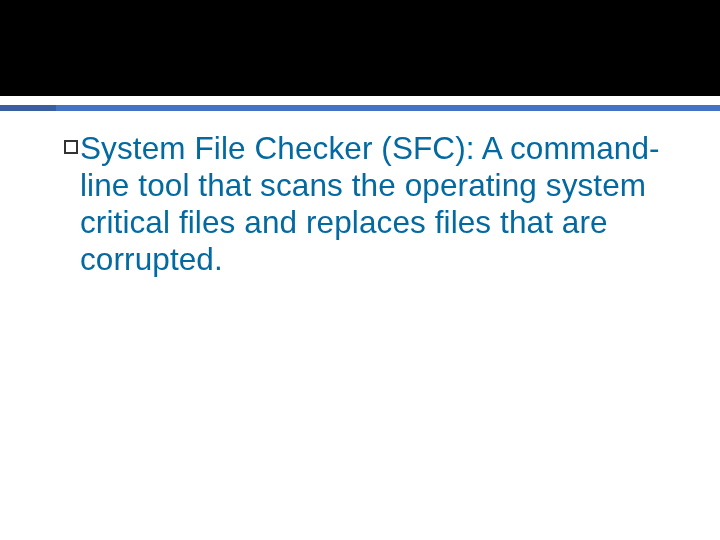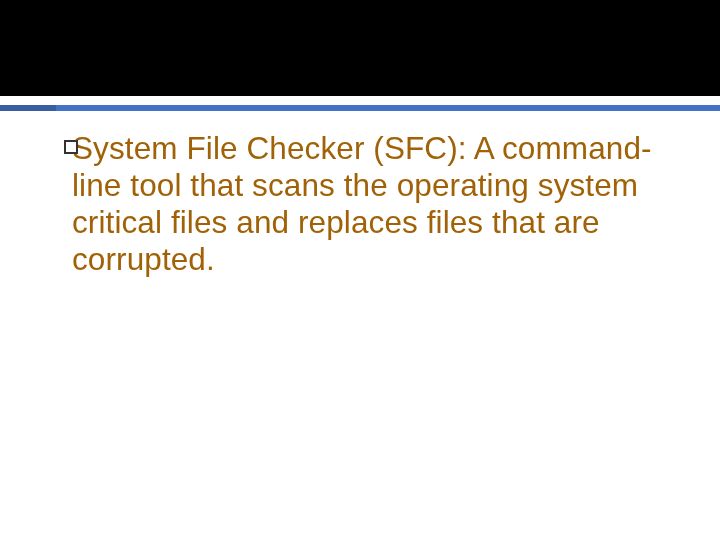--- a/index.html
+++ b/index.html
@@ -54,24 +54,24 @@
     position: absolute;
     top: 10px;
     left: 0;
     width: 14px;
     height: 14px;
     border: 2px solid #333333;
     box-sizing: border-box;
     background: #ffffff;
   }
   .bullet-text {
-    margin-left: 8px;
+    margin-left: 16px;
     font-size: 31.5px;
     line-height: 1.18;
-    color: #a16207;
+    color: #0369a1;
     letter-spacing: 0.1px;
   }
 </style>
 </head>
 <body>
 
 <div class="slide">
   <div class="top-black-bar"></div>
   <div class="divider-line"></div>
   <div class="divider-accent"></div>

